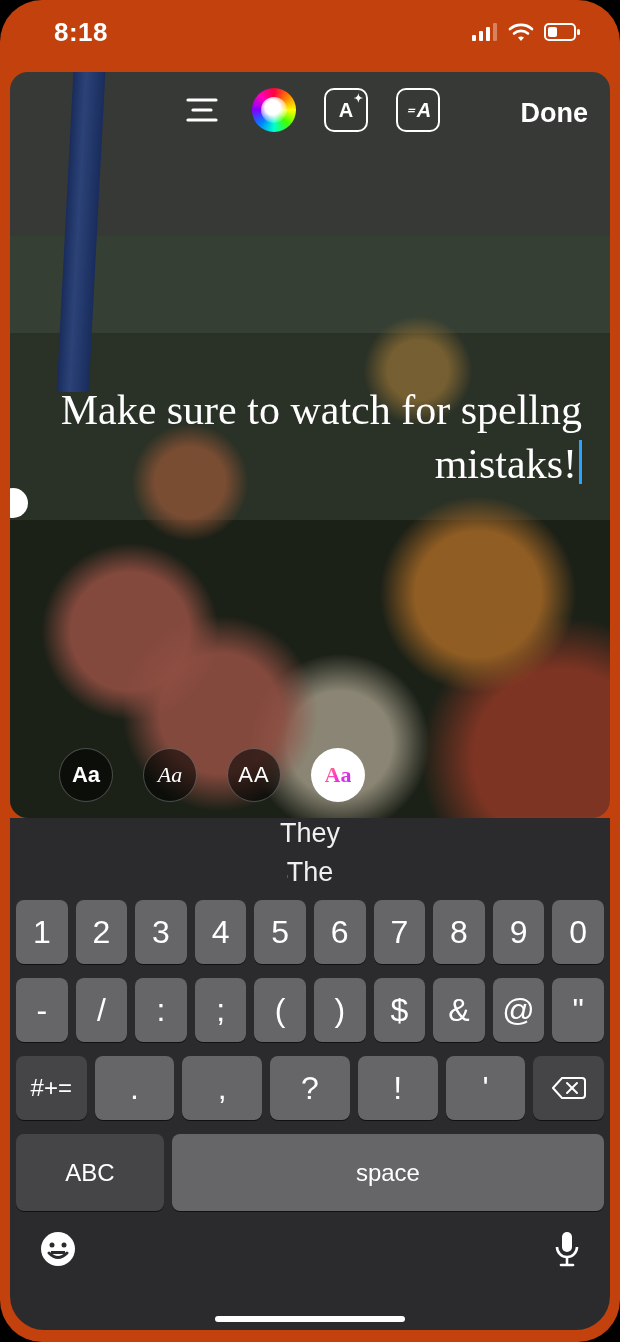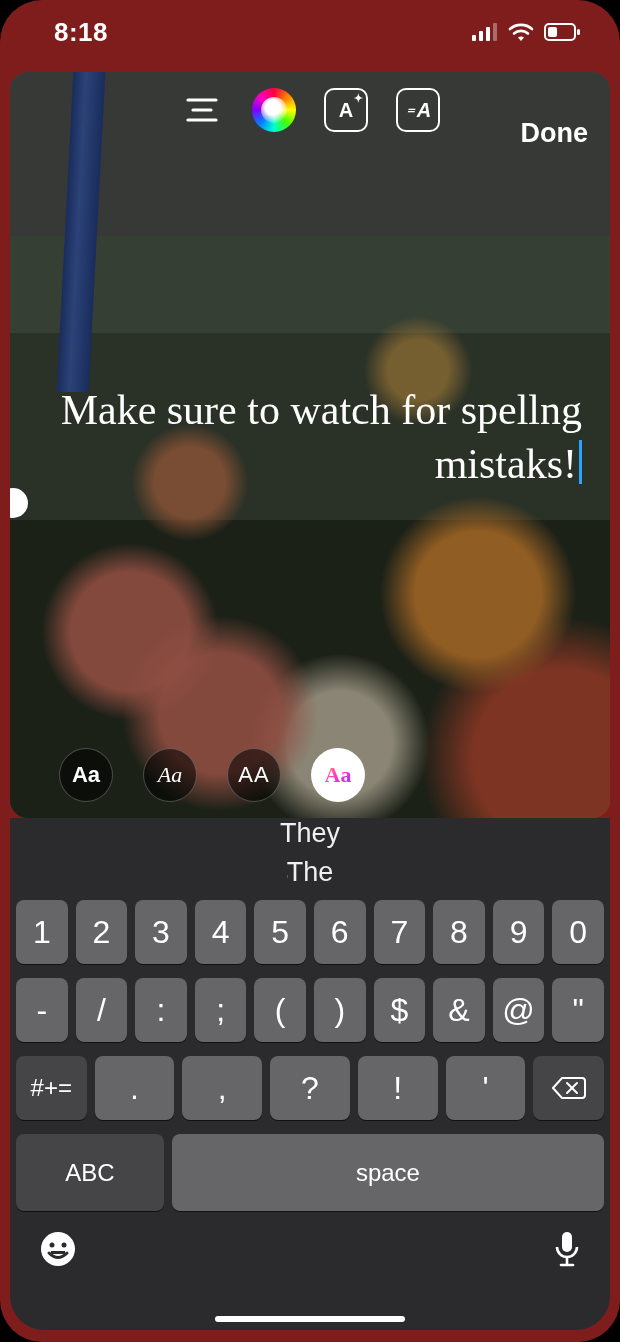--- a/index.html
+++ b/index.html
@@ -2,21 +2,21 @@
 <html><head>
 <meta charset="utf-8">
 <style>
   * { box-sizing: border-box; margin: 0; padding: 0; -webkit-font-smoothing: antialiased; }
   html, body { width: 620px; height: 1342px; overflow: hidden; background: #000; }
   body { font-family: -apple-system, BlinkMacSystemFont, "Helvetica Neue", Arial, sans-serif; color: #fff; }
 
   .device {
     position: relative;
     width: 620px; height: 1342px;
-    background: #7f1d1d;
+    background: #c2410c;
     border-radius: 42px;
     overflow: hidden;
   }
 
   
   .status-bar {
     position: absolute; top: 0; left: 0; right: 0;
     height: 64px;
     display: flex; justify-content: space-between; align-items: center;
     padding: 0 40px 0 54px;
@@ -58,21 +58,21 @@
   
   .story-toolbar {
     position: absolute; top: 14px; left: 0; right: 0;
     display: flex; align-items: center; justify-content: center;
     gap: 24px;
     z-index: 10;
     padding: 0 20px;
   }
   .done-btn {
     position: absolute; right: 22px; top: 12px;
-    font-size: 27px; font-weight: 600; margin-top: 20px;
+    font-size: 27px; font-weight: 600;
   }
   .tb-btn {
     width: 48px; height: 48px;
     display: flex; align-items: center; justify-content: center;
   }
   .color-wheel {
     width: 44px; height: 44px; border-radius: 50%;
     background: conic-gradient(#ff0040,#ff8000,#ffff00,#40ff00,#00ffd0,#0080ff,#8000ff,#ff00c0,#ff0040);
     position: relative;
   }

